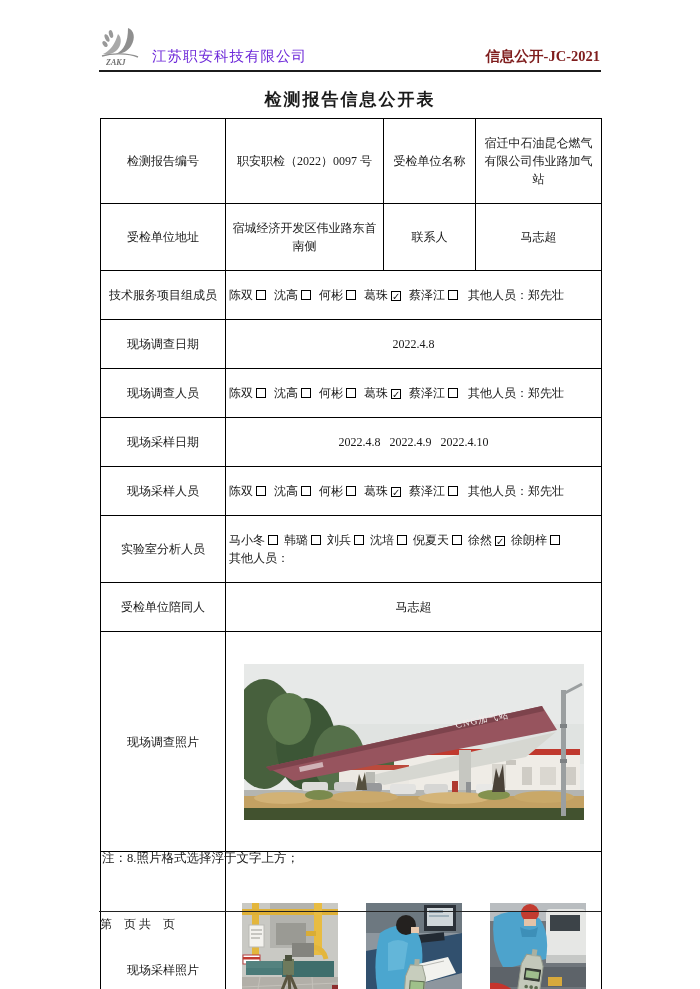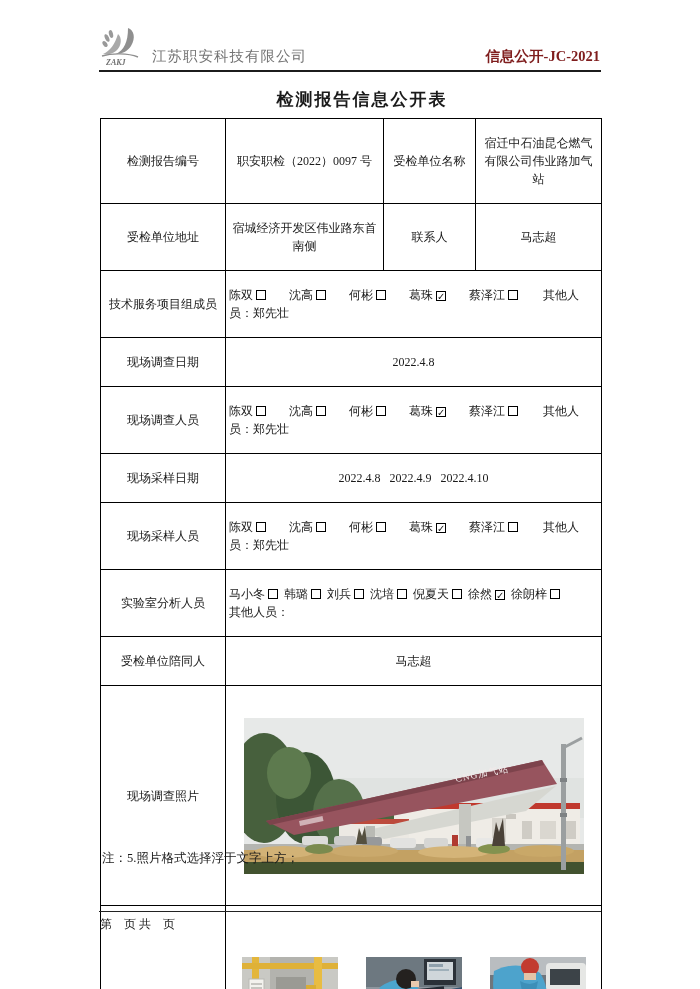--- a/index.html
+++ b/index.html
@@ -1,38 +1,38 @@
 <!DOCTYPE html>
 <html><head>
 <meta charset="utf-8">
 <style>
   * { margin:0; padding:0; box-sizing:border-box; }
   body { background:#fff; font-family:"Liberation Serif","DejaVu Serif",serif; color:#1a1a1a; }
   #page { position:relative; width:700px; height:989px; background:#ffffff; overflow:hidden; }
 
   
   .logo { position:absolute; left:98px; top:24px; }
-  .company { position:absolute; left:152px; top:47px; font-size:14.5px; letter-spacing:1px; color:#737373; }
+  .company { position:absolute; left:152px; top:47px; font-size:14.5px; letter-spacing:1px; color:#6d28d9; }
   .doccode { position:absolute; left:460px; top:47px; width:140px; text-align:right; font-size:14.5px; font-weight:bold; color:#7f1d1d; }
   .header-rule { position:absolute; left:99px; top:70px; width:502px; border-top:2px solid #1c1c1c; }
 
   
-  .title { position:absolute; left:112px; top:88px; width:500px; text-align:center; font-size:17px; font-weight:bold; letter-spacing:2px; }
+  .title { position:absolute; left:100px; top:88px; width:500px; text-align:center; font-size:17px; font-weight:bold; letter-spacing:2px; }
 
   
   table.form { position:absolute; left:100px; top:118px; width:501px; border-collapse:collapse; table-layout:fixed; }
   table.form td { border:1px solid #000; font-size:12px; padding:15px 3px; vertical-align:middle; line-height:1.5; }
   td.lab { text-align:center;margin-top:24px; }
   td.val-c { text-align:center; }
   td.val-l { text-align:left; padding-left:6px; }
   td.sm { text-align:center; line-height:1.55; padding:2px 4px; }
   .pre { white-space:pre-wrap; }
 
   
-  .member { display:inline-block; margin-right:23px; white-space:nowrap; }
+  .member { display:inline-block; margin-right:8px; white-space:nowrap; }
   .member .mname { margin-right:3px; }
   .cb { display:inline-block; width:10px; height:10px; border:1px solid #000; vertical-align:-1px;
         font-size:10px; line-height:9px; text-align:center; }
   .other-inline { margin-left:2px; }
 
   
   td.photo-cell { text-align:center; vertical-align:middle; }
   .photo-strip { display:flex; justify-content:center; align-items:center; gap:3px; }
   svg.photo { display:block; margin:0 auto; }
 
@@ -320,18 +320,18 @@
               <rect x="37" y="46" width="5" height="7" fill="#aab0a0"></rect>
             </g>
           </svg>
 
         </div>
       </td>
     </tr>
   </tbody>
     </table>
 
-  <div class="note">注：5.照片格式选择浮于文字上方；</div>
+  <div class="note">注：8.照片格式选择浮于文字上方；</div>
 
   <div class="footer-rule"></div>
   <div class="footer-text pre">第　页 共　页</div>
 
 </div>
 
 </body></html>

